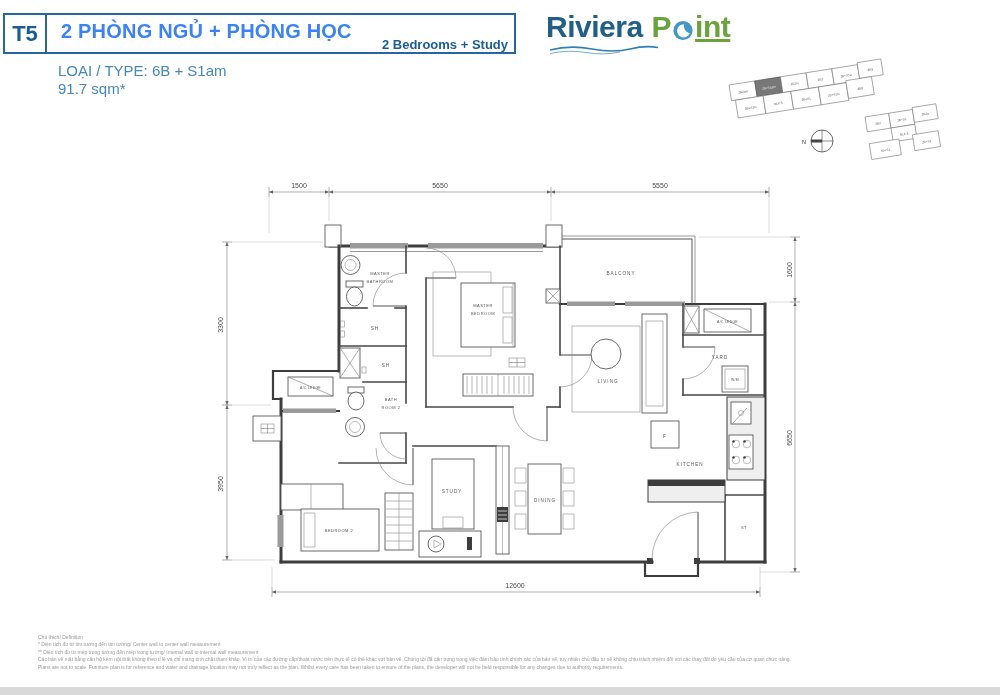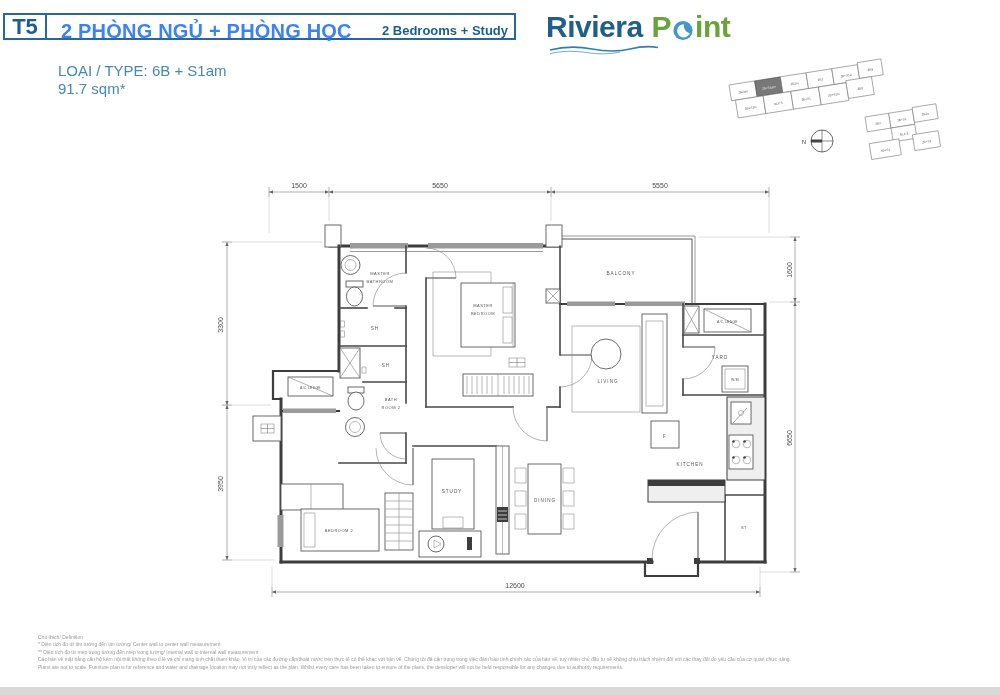--- a/index.html
+++ b/index.html
@@ -1,33 +1,33 @@
 <!DOCTYPE html>
 <html><head>
 <meta charset="utf-8">
 <style>
   html,body{margin:0;padding:0;background:#fff;}
   .page{position:relative;width:1000px;height:695px;background:#ffffff;overflow:hidden;
         font-family:"Liberation Sans",sans-serif;}
   
-  .header-box{position:absolute;left:3px;top:13px;width:513px;height:27px;border:2px solid #27679f;
+  .header-box{position:absolute;left:3px;top:13px;width:513px;height:41px;border:2px solid #27679f;
               box-sizing:border-box;display:flex;background:#fff;}
   .tower{width:40px;border-right:2px solid #27679f;color:#1a5d94;font-weight:bold;font-size:22px;
          display:flex;align-items:center;justify-content:center;}
   .title-wrap{flex:1;position:relative;}
   .title{position:absolute;left:14px;top:5px;font-size:20px;font-weight:bold;color:#3b82f6;letter-spacing:.2px;white-space:nowrap;}
   .subtitle{position:absolute;right:6px;bottom:0;font-size:13px;font-weight:bold;color:#1a5d94;white-space:nowrap;}
   
   .unit-info{position:absolute;left:58px;top:62px;color:#4787b8;font-size:15px;line-height:18px;}
   
   .logo{position:absolute;left:546px;top:10px;height:48px;display:flex;align-items:flex-start;
         font-weight:bold;font-size:30px;letter-spacing:-.5px;white-space:nowrap;}
   .lg-riviera{color:#205f88;}
   .lg-p{color:#6aa23c;margin-left:9px;}
-  .lg-int{color:#6aa23c;}
+  .lg-int{color:#6aa23c;text-decoration:underline;}
   .lg-o{position:relative;top:9px;margin:0 1px;}
   .lg-wave{position:absolute;left:2px;top:35px;}
   
   .kp{position:absolute;left:715px;top:55px;}
   .kp .u{stroke:#6a6a6a;stroke-width:.55;fill:#fff;}
   .kp .uh{stroke:#4a4a4a;stroke-width:.6;fill:#787878;}
   .kp text{font-size:3.1px;fill:#555;text-anchor:middle;}
   .kp .uhl{fill:#f2f2f2;}
   .kp .cmp{stroke:#444;fill:none;}
   .kp .ntxt{font-size:5.5px;fill:#333;text-anchor:middle;}

